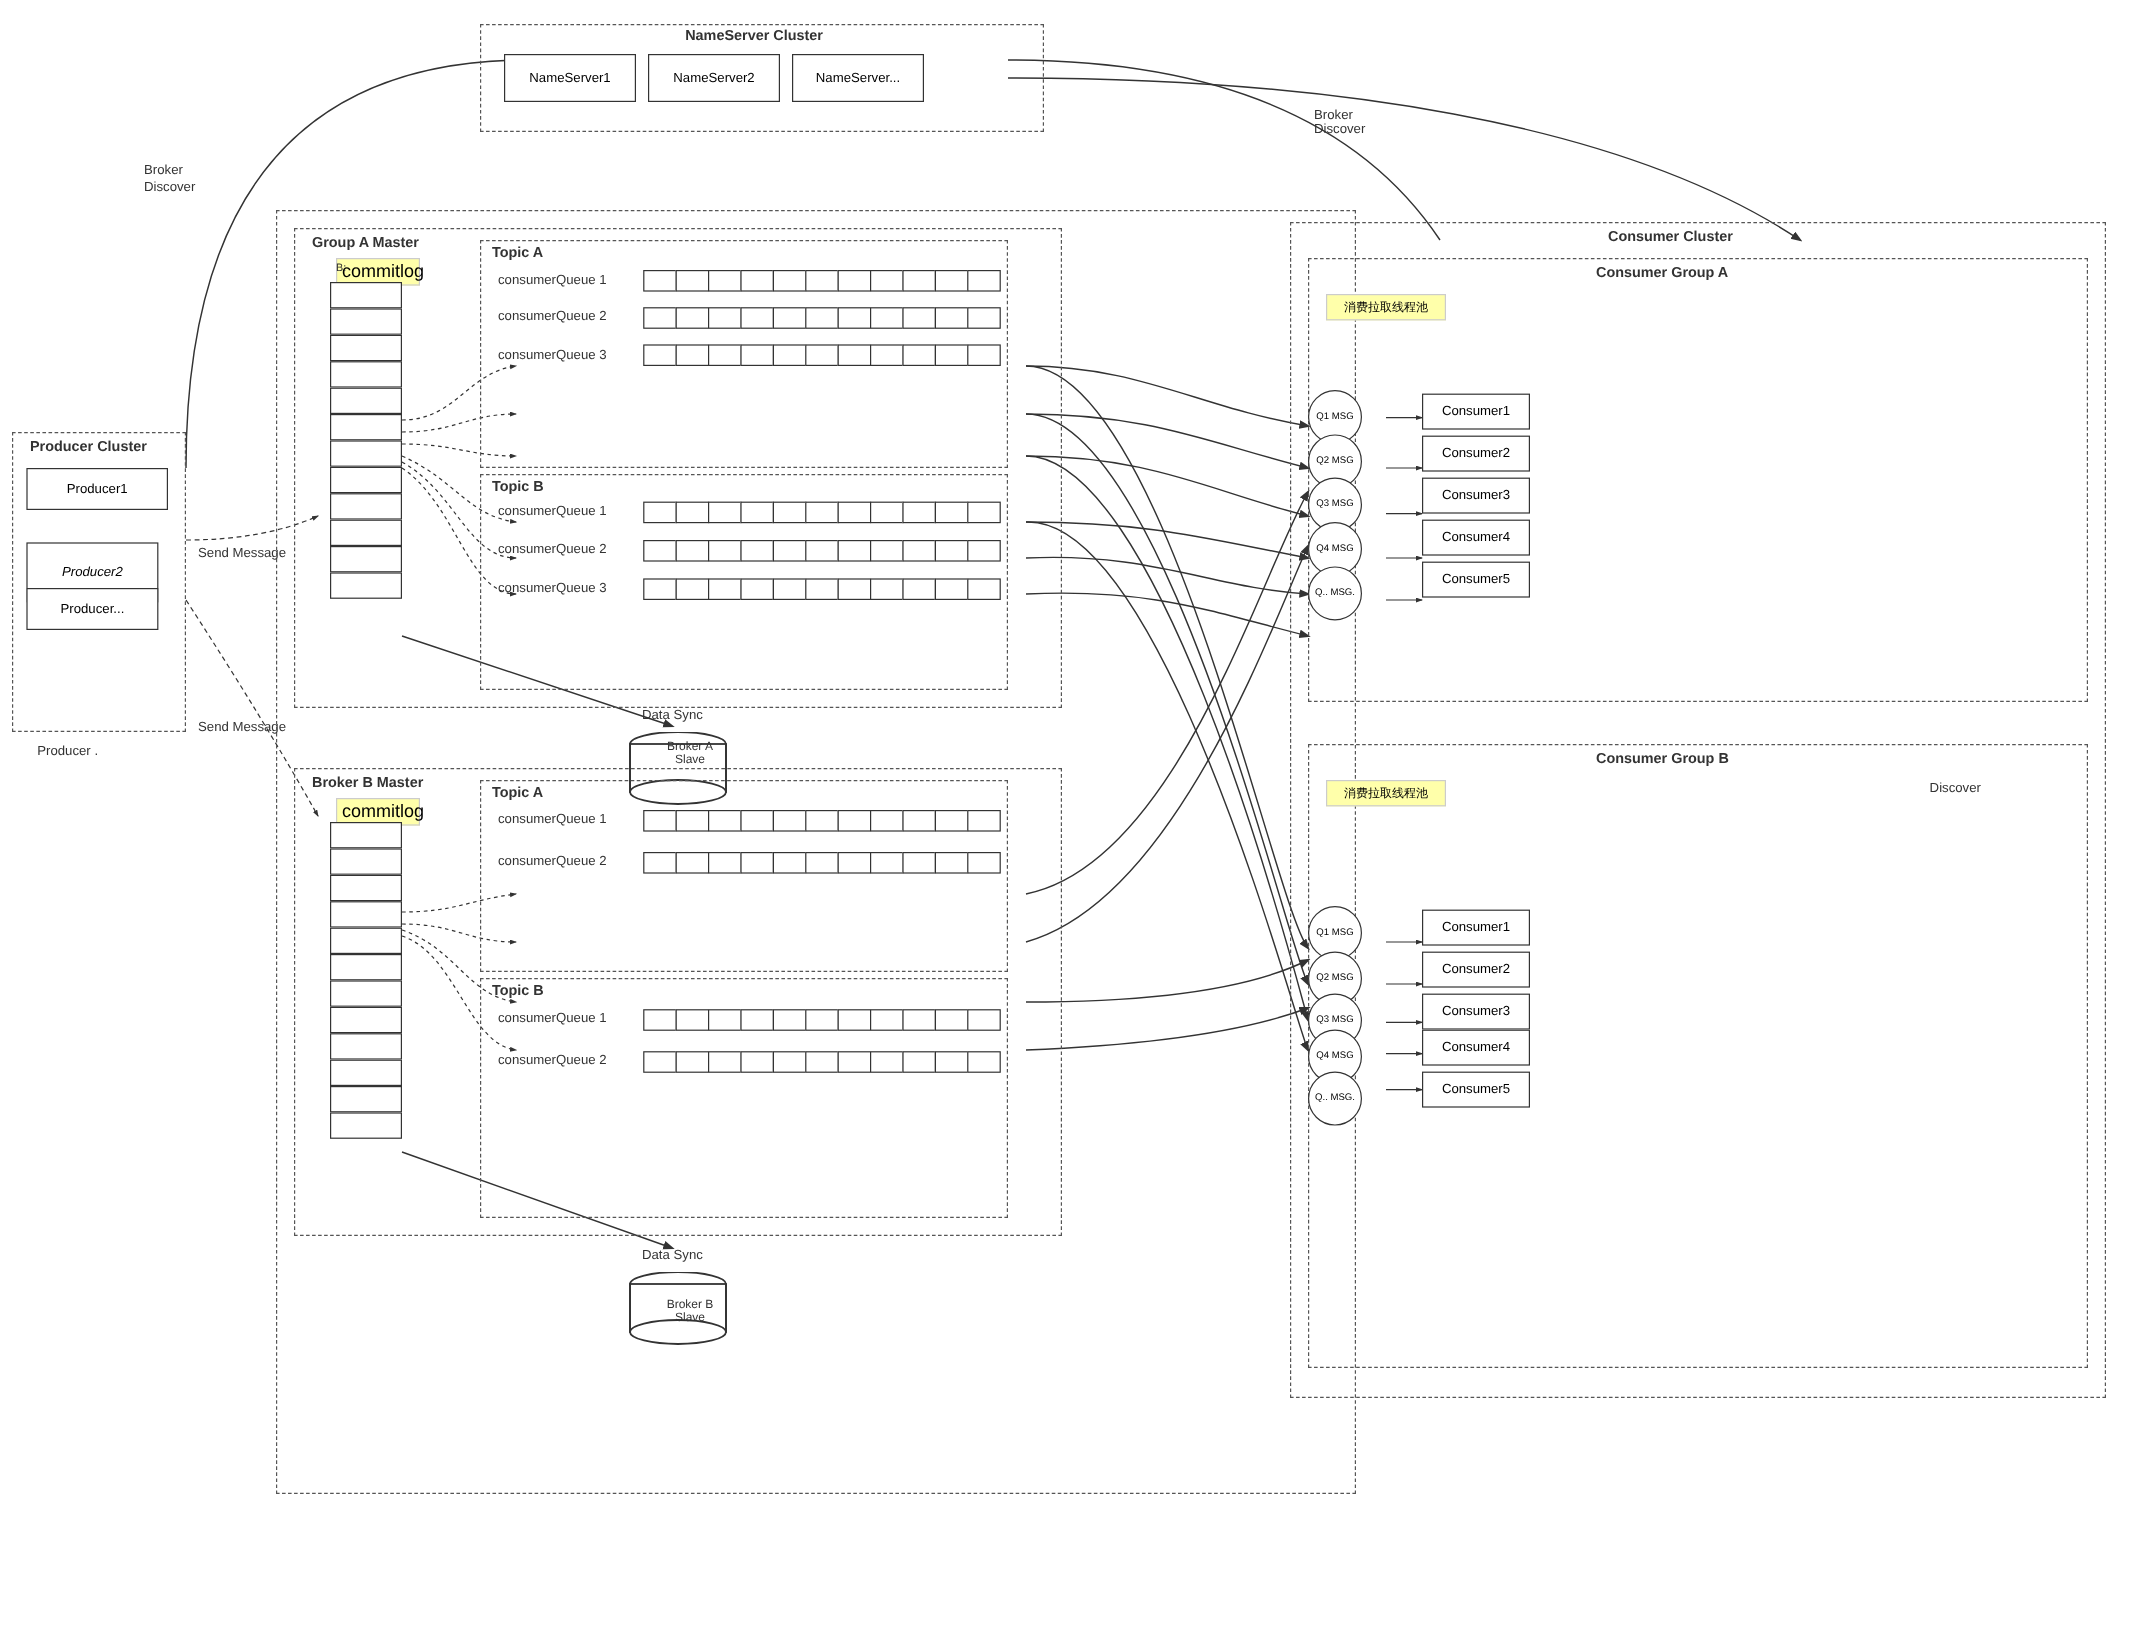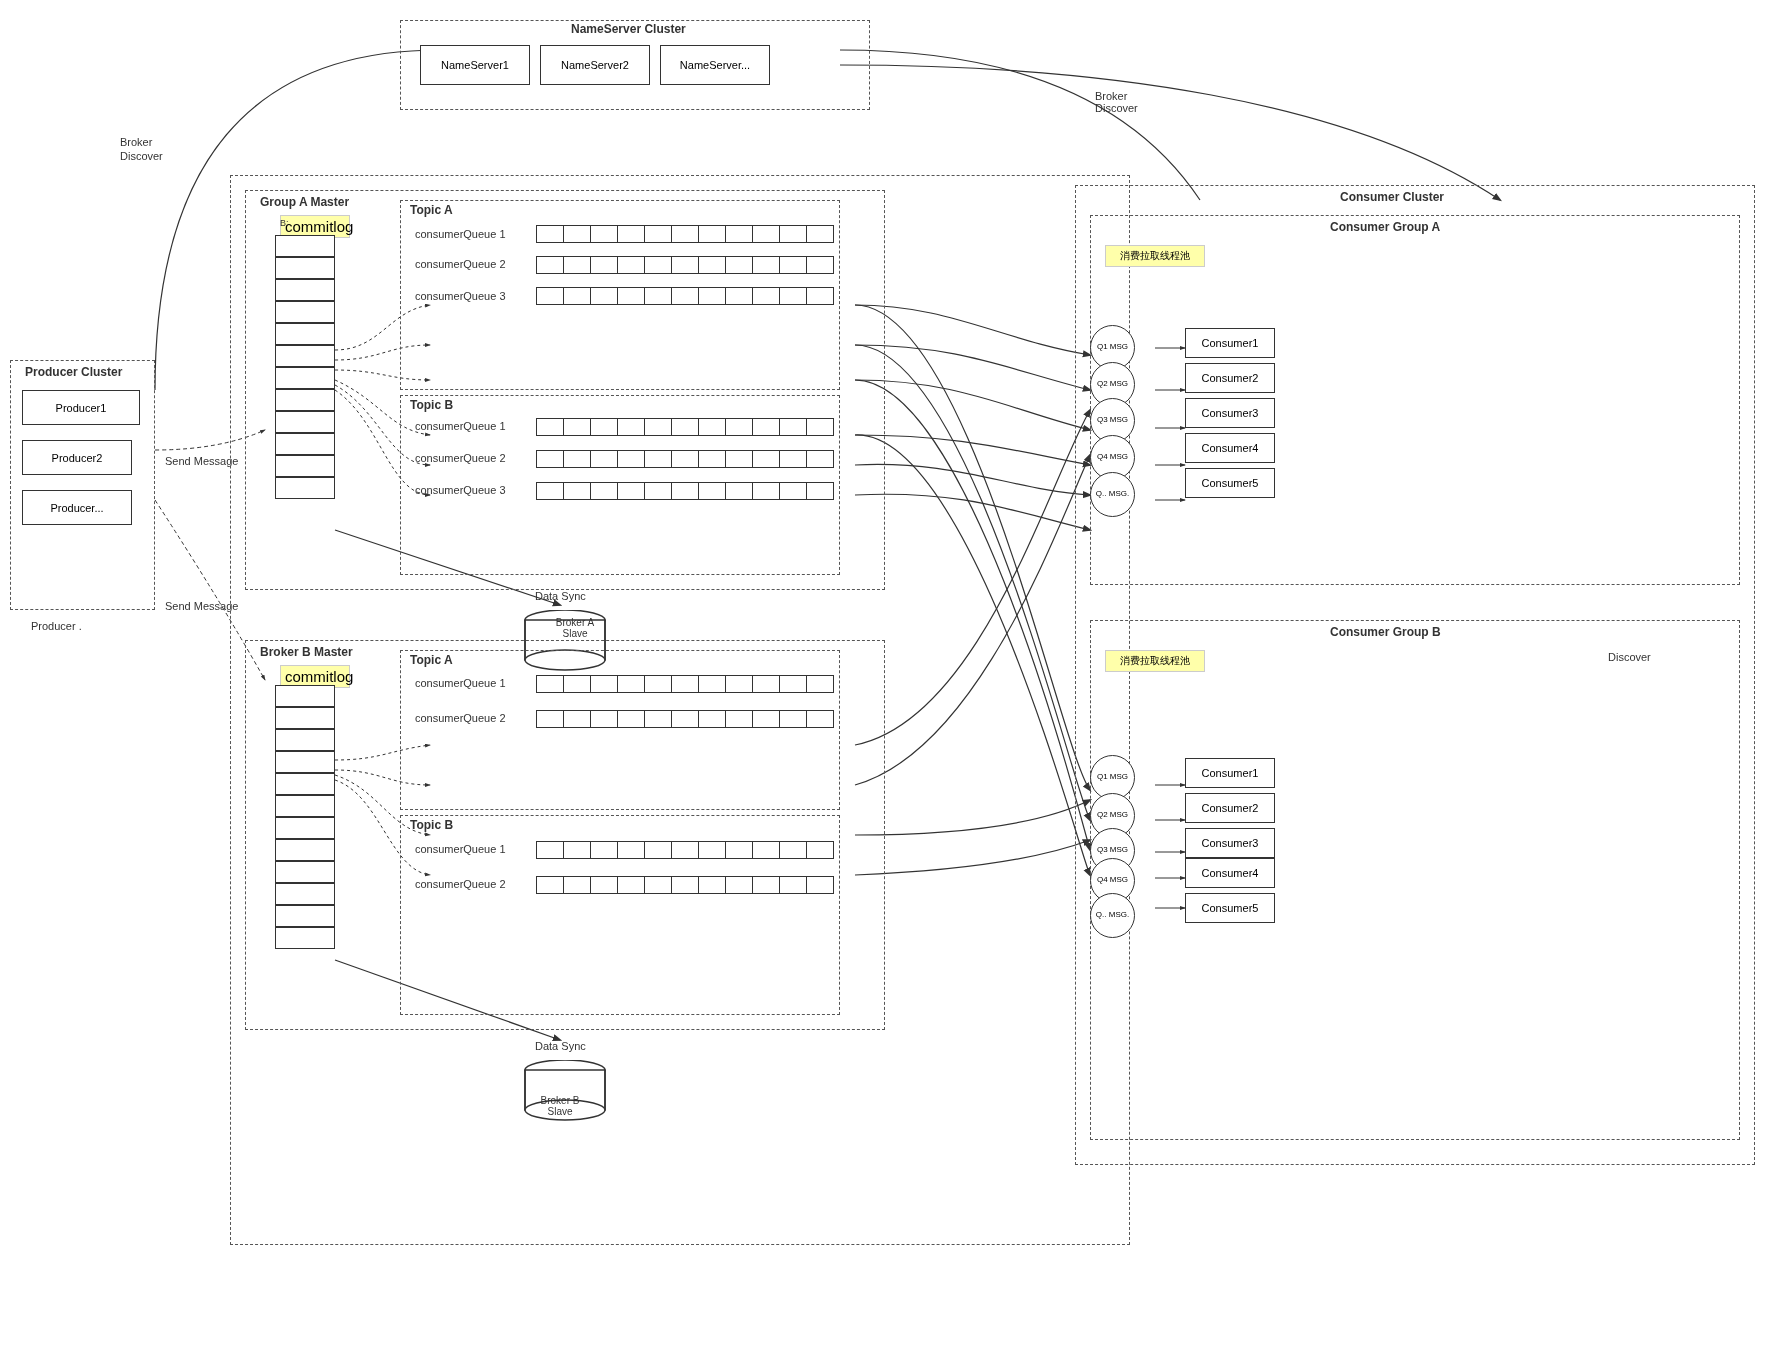--- a/index.html
+++ b/index.html
@@ -192,21 +192,21 @@
   </div>
 
   <div class="label" style="left:120px;top:135px;line-height:1.3;">Broker<br>Discover</div>
   <div class="label" style="left:1095px;top:90px;">Broker<br>Discover</div>
 
   <div class="dashed-box" style="left:10px;top:360px;width:145px;height:250px;"></div>
   <div class="label-bold" style="left:25px;top:365px;">Producer Cluster</div>
   <div class="box" style="left:22px;top:390px;width:118px;height:35px;">
     <span>Producer1</span>
   </div>
-  <div class="box" style="left:22px;top:440px;width:110px;height:35px;">
+  <div class="box" style="left:22px;top:452px;width:110px;height:50px;font-style:italic;">
     <span>Producer2</span>
   </div>
   <div class="box" style="left:22px;top:490px;width:110px;height:35px;">
     <span>Producer...</span>
   </div>
 
   <div class="label" style="left:165px;top:455px;">Send Message</div>
   <div class="label" style="left:165px;top:600px;">Send Message</div>
 
   <div class="dashed-box" style="left:230px;top:175px;width:900px;height:1070px;"></div>
@@ -429,21 +429,21 @@
   <div class="label" style="left:535px;top:1040px;">Data Sync</div>
   <div class="cylinder" style="left:520px;top:1060px;">
     <svg width="90" height="65">
       <ellipse cx="45" cy="10" rx="40" ry="10" fill="white" stroke="#333" stroke-width="1.5"></ellipse>
       <rect x="5" y="10" width="80" height="40" fill="white" stroke="#333" stroke-width="1.5"></rect>
       <line x1="5" y1="10" x2="5" y2="50" stroke="#333" stroke-width="1.5"></line>
       <line x1="85" y1="10" x2="85" y2="50" stroke="#333" stroke-width="1.5"></line>
       <ellipse cx="45" cy="50" rx="40" ry="10" fill="white" stroke="#333" stroke-width="1.5"></ellipse>
     </svg>
   </div>
-  <div class="label" style="left:520px;top:1082px;text-align:center;width:80px;font-size:10px;margin-top:13px;">Broker B<br>Slave</div>
+  <div class="label" style="left:535px;top:1082px;text-align:center;width:80px;font-size:10px;">Broker B<br>Slave</div>
 
   <div class="dashed-box" style="left:1075px;top:185px;width:680px;height:980px;"></div>
   <div class="label-bold" style="left:1340px;top:190px;">Consumer Cluster</div>
 
   <div class="dashed-box" style="left:1090px;top:215px;width:650px;height:370px;"></div>
   <div class="label-bold" style="left:1330px;top:220px;text-align:center;">Consumer Group A</div>
 
   <div class="yellow-tag" style="left:1105px;top:245px;width:100px;padding:3px;font-size:10px;">消费拉取线程池</div>
 
   <div class="circle-msg" style="left:1090px;top:325px;width:45px;height:45px;">

